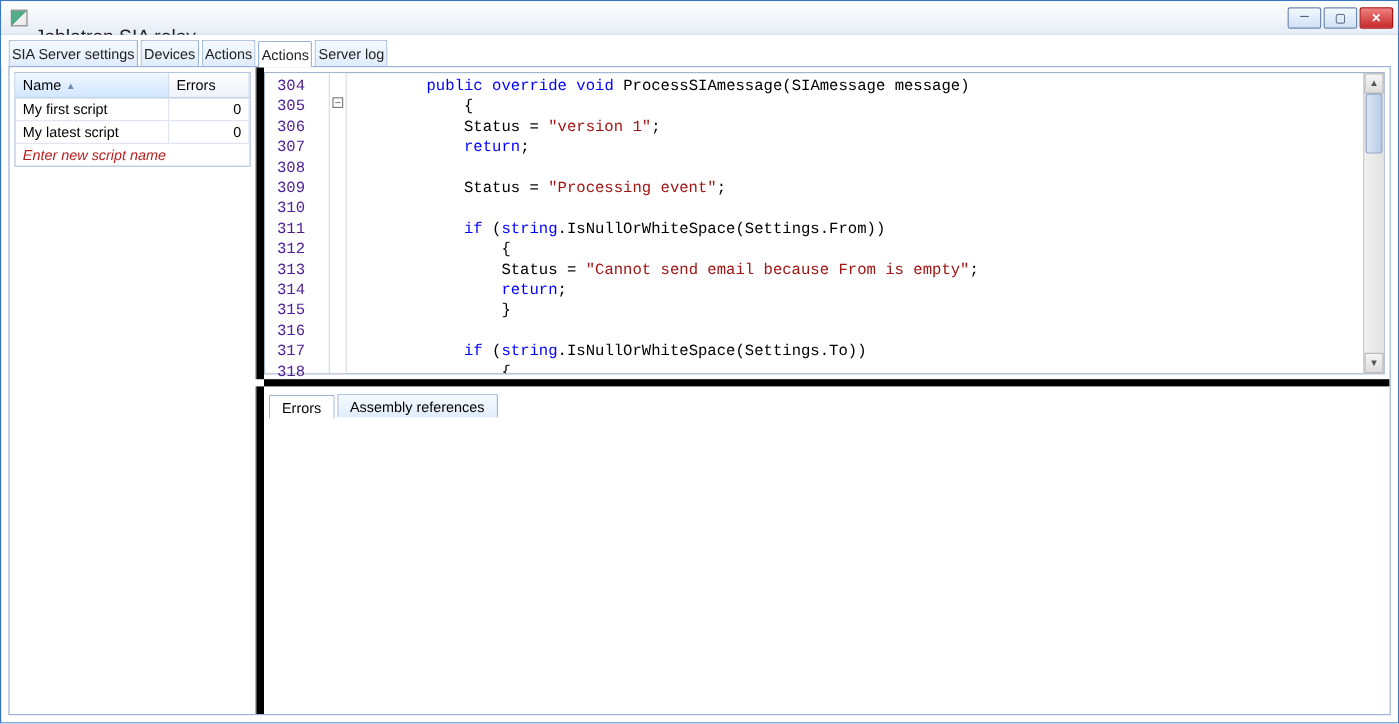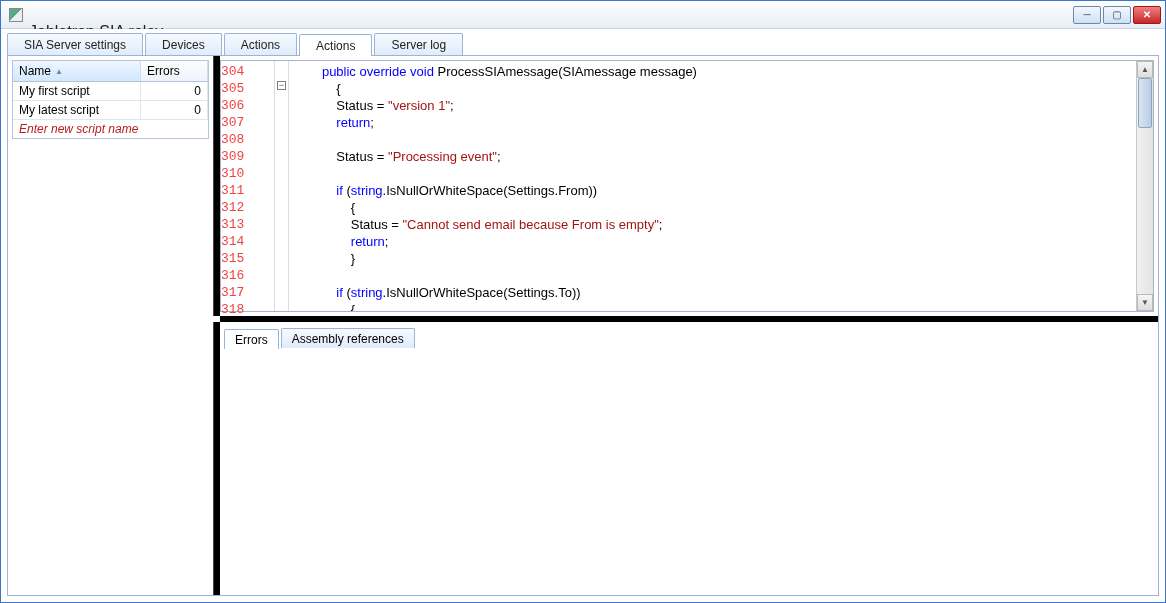--- a/index.html
+++ b/index.html
@@ -5,43 +5,43 @@
   * { box-sizing: border-box; }
   body { margin: 0; font-family: 'Segoe UI', Tahoma, sans-serif; font-size: 12px; background: #fff; overflow: hidden; }
   .window { width: 1166px; height: 603px; border: 1px solid #3a76c4; background: #fff; display: flex; flex-direction: column; }
   .titlebar { height: 28px; background: linear-gradient(#fdfefe,#e8eef7); border-bottom: 1px solid #c7d4e8; display: flex; align-items: center; padding: 0 4px; }
   .app-icon { width: 14px; height: 14px; margin: 0 6px 0 4px; background: linear-gradient(135deg,#5a8 0%,#5a8 50%,#eee 50%,#eee 100%); border:1px solid #888; }
   .title-text { flex: 1; color: #222; font-size: 16px; margin-top: 34px; }
   .win-btns { display: flex; }
   .win-btn { width: 28px; height: 18px; margin-left: 2px; border: 1px solid #6b89ad; border-radius: 2px; background: linear-gradient(#f3f8ff,#cfe0f4); display:flex; align-items:center; justify-content:center; font-size:10px; color:#2b3a52; cursor:pointer; }
   .win-btn.close { background: linear-gradient(#f08080,#c62828); border-color:#a11; color:#fff; font-weight:bold; }
   .tab-strip { height: 26px; display: flex; align-items: flex-end; padding: 4px 6px 0 6px; gap: 2px; background:#fff; }
-  .tab { height: 22px; padding: 0 16px; border: 1px solid #9cb4d8; border-bottom: none; background: linear-gradient(#f6faff,#e0ecfb); display:flex; align-items:center; color:#222; border-top-left-radius:2px; border-top-right-radius:2px; cursor:pointer; }
+  .tab { height: 22px; padding: 0 2px; border: 1px solid #9cb4d8; border-bottom: none; background: linear-gradient(#f6faff,#e0ecfb); display:flex; align-items:center; color:#222; border-top-left-radius:2px; border-top-right-radius:2px; cursor:pointer; }
   .tab.active { background: #fff; position: relative; top: 1px; }
   .tab-body { flex:1; margin: 0 6px 6px 6px; border:1px solid #9cb4d8; display:flex; flex-direction:column; overflow:hidden; }
   .upper-zone { flex: 0 0 auto; display:flex; height: 260px; }
   .left-pane { width: 206px; border-right:1px solid #444; padding:4px; display:flex; flex-direction:column; }
   .scripts-table { border:1px solid #b5c4dc; background:#fff; font-size:12px; }
   .st-head { display:flex; background:linear-gradient(#fdfdfd,#eef3fb); border-bottom:1px solid #b5c4dc; }
   .st-head .cell { padding:3px 6px; border-right:1px solid #d1dcee; display:flex; align-items:center; gap:4px; }
   .st-head .name-col { width:128px; background:linear-gradient(#eef6ff,#d2e7ff); }
   .st-head .err-col { flex:1; }
   .sort-icon { font-size:8px; color:#6b89ad; }
   .st-row { display:flex; border-bottom:1px solid #e0e6f0; }
   .st-row .cell { padding:2px 6px; border-right:1px solid #e0e6f0; }
   .st-row .name-col { width:128px; }
   .st-row .err-col { flex:1; text-align:right; }
   .st-new { padding:2px 6px; color:#b91c1c; font-style:italic; }
   .splitter-v { width:6px; background:#000; cursor:col-resize; }
   .editor-pane { flex:1; display:flex; position:relative; border:1px solid #a5b5cc; margin:4px 4px 4px 0; background:#fff; }
-  .gutter { width:54px; background:#fff; border-right:1px solid #d6dde8; text-align:left; padding-top:2px; font-family: Consolas, 'Courier New', monospace; font-size:13px; color:#ef4444; }
+  .gutter { width:54px; background:#fff; border-right:1px solid #d6dde8; text-align:center; padding-top:2px; font-family: Consolas, 'Courier New', monospace; font-size:13px; color:#4c1d95; }
   .gutter div { padding-right:10px; line-height:17px; height:17px; }
   .fold-strip { width:14px; background:#fff; border-right:1px solid #d6dde8; position:relative; }
   .fold-box { position:absolute; left:2px; width:9px; height:9px; border:1px solid #808080; background:#fff; font-size:9px; line-height:7px; text-align:center; color:#606060; top:20px;}
-  .code-area { flex:1; font-family: Liberation Sans, sans-serif; font-size:13px; line-height:17px; white-space:pre; padding:2px 0 0 4px; overflow:hidden; position:relative; }
+  .code-area { flex:1; font-family: Liberation Mono, monospace; font-size:13px; line-height:17px; white-space:pre; padding:2px 0 0 4px; overflow:hidden; position:relative; }
   .kw { color:#0000ff; }
   .str { color:#a31515; }
   .editor-vscroll { width:17px; background:linear-gradient(90deg,#f0f0f0,#e3e3e3); border-left:1px solid #c8c8c8; position:relative; }
   .scroll-arrow { height:17px; background:linear-gradient(#f5f5f5,#ddd); border:1px solid #b8b8b8; display:flex; align-items:center; justify-content:center; font-size:8px; color:#555; cursor:pointer; }
   .scroll-thumb { position:absolute; left:1px; right:1px; top:17px; height:50px; background:linear-gradient(90deg,#d9e4f2,#b9cde6); border:1px solid #8ca4c4; border-radius:2px; cursor:pointer; }
   .hsplitter { height:6px; background:#000; cursor:row-resize; margin:0; }
   .sub-tabs { height:22px; display:flex; align-items:flex-end; gap:2px; }
   .sub-tab { height:20px; padding:0 10px; border:1px solid #9cb4d8; border-bottom:none; background:linear-gradient(#f6faff,#e0ecfb); display:flex; align-items:center; border-top-left-radius:2px; border-top-right-radius:2px; cursor:pointer; font-size:12px; }
   .sub-tab.active { background:#fff; position:relative; top:1px; }
   .errors-panel { flex:1; border:1px solid #9cb4d8; background:#fff; display:flex; flex-direction:column; }

